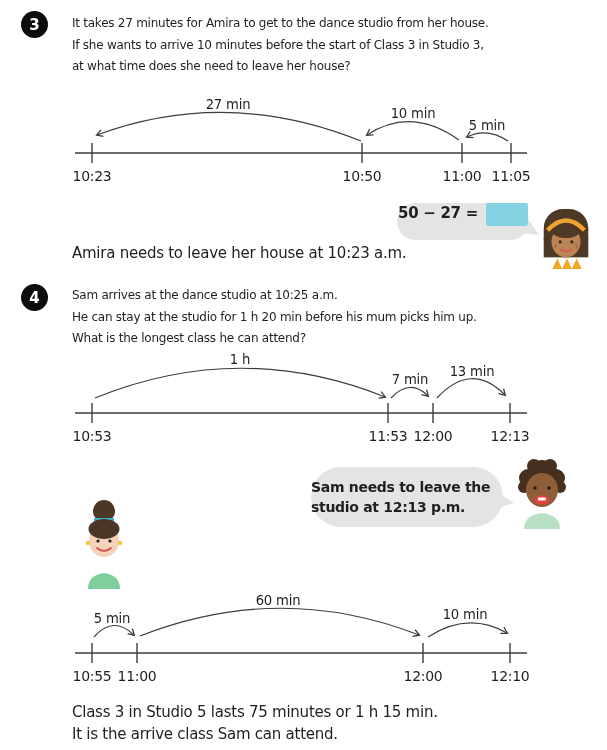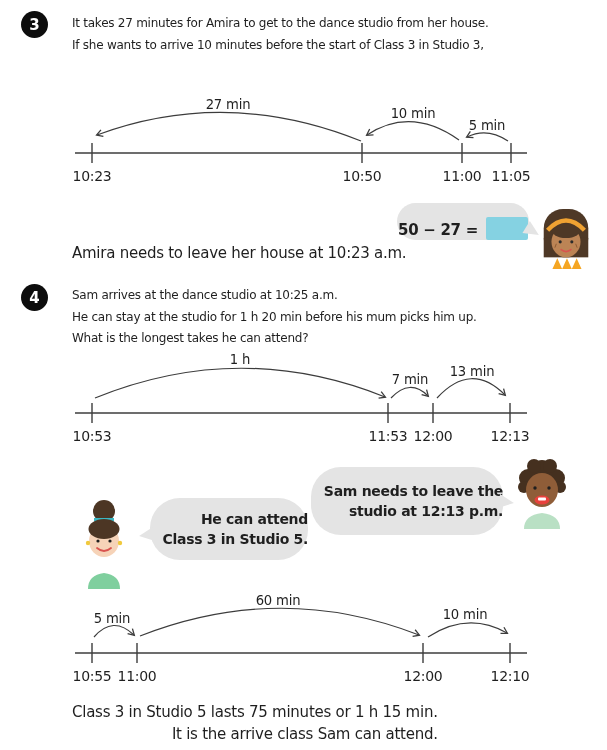--- a/index.html
+++ b/index.html
@@ -7,40 +7,41 @@
         font-family:"DejaVu Sans","Liberation Sans",sans-serif;color:#1f1f1f;}
   .badge{position:absolute;width:27px;height:27px;border-radius:50%;background:#0d0d0d;
          color:#fff;font-weight:bold;font-size:15px;display:flex;align-items:center;justify-content:center;}
   .ptext{position:absolute;left:72px;font-size:12px;letter-spacing:-0.25px;line-height:21.5px;white-space:nowrap;}
   .tl{position:absolute;left:0;width:607px;height:105px;}
   .tl line,.tl path.arc,.tl path.tick{stroke:#3c3c3c;fill:none;}
   .tl text{fill:#1f1f1f;font-family:"DejaVu Sans","Liberation Sans",sans-serif;}
   .tickLabel{font-size:14px;letter-spacing:-0.3px;}
   .arcLabel{font-size:13.2px;letter-spacing:-0.2px;}
   .bubble{position:absolute;background:#e4e4e4;border-radius:30px;display:flex;flex-direction:column;
-          align-items:flex-end;justify-content:center;font-size:14px;font-weight:600;letter-spacing:-0.3px;line-height:20px;}
+          align-items:flex-start;justify-content:center;font-size:14px;font-weight:600;letter-spacing:-0.3px;line-height:20px;}
   .bubble .tail-r{position:absolute;width:0;height:0;border-top:7px solid transparent;
           border-bottom:7px solid transparent;border-left:15px solid #e4e4e4;right:-11px;}
   .bubble .tail-l{position:absolute;width:0;height:0;border-top:7px solid transparent;
           border-bottom:7px solid transparent;border-right:15px solid #e4e4e4;left:-11px;}
   .calc{flex-direction:row;border-radius:19px;font-size:15px;}
   .ansbox{width:42px;height:23px;background:#85d2e2;border-radius:2px;margin-left:8px;}
   .answer{position:absolute;left:72px;font-size:15px;letter-spacing:-0.25px;line-height:21.5px;white-space:nowrap;}
   .avatar{position:absolute;}
 </style>
 </head>
 <body>
 
 <div class="page">
 
   <div class="badge" style="left:21px;top:11px;">3</div>
 
   <div class="ptext" style="top:13px;">
     <div>It takes 27 minutes for Amira to get to the dance studio from her house.</div>
     <div>If she wants to arrive 10 minutes before the start of Class 3 in Studio 3,</div>
+    <div>at what time does she need to leave her house?</div>
   </div>
 
   <svg class="tl" style="top:85px;" viewBox="0 0 607 105">
     <defs>
       <marker id="ah1" markerWidth="10" markerHeight="10" refX="6.5" refY="4.5" orient="auto" markerUnits="userSpaceOnUse">
         <path d="M 1 1 L 7 4.5 L 1 8" fill="none" stroke="#3c3c3c" stroke-width="1.3"></path>
       </marker>
     </defs>
     <line x1="75" y1="68" x2="527" y2="68" stroke-width="1.4"></line>
     <path class="tick" d="M 92 58 V 78" stroke-width="1.4"></path>
@@ -78,21 +79,21 @@
     <path d="M 27 46 Q 32 50 37 46" stroke="#d9534f" stroke-width="1.7" fill="none" stroke-linecap="round"></path>
   </svg>
 
   <div class="answer" style="top:243px;">Amira needs to leave her house at 10:23 a.m.</div>
 
   <div class="badge" style="left:21px;top:284px;">4</div>
 
   <div class="ptext" style="top:285px;">
     <div>Sam arrives at the dance studio at 10:25 a.m.</div>
     <div>He can stay at the studio for 1 h 20 min before his mum picks him up.</div>
-    <div>What is the longest takes he can attend?</div>
+    <div>What is the longest class he can attend?</div>
   </div>
 
   <svg class="tl" style="top:345px;" viewBox="0 0 607 105">
     <defs>
       <marker id="ah2" markerWidth="10" markerHeight="10" refX="6.5" refY="4.5" orient="auto" markerUnits="userSpaceOnUse">
         <path d="M 1 1 L 7 4.5 L 1 8" fill="none" stroke="#3c3c3c" stroke-width="1.3"></path>
       </marker>
     </defs>
     <line x1="75" y1="68" x2="527" y2="68" stroke-width="1.4"></line>
     <path class="tick" d="M 92 58 V 78" stroke-width="1.4"></path>
@@ -104,21 +105,21 @@
     <path class="arc" d="M 437 53 Q 471 16 505 50" stroke-width="1.2" marker-end="url(#ah2)"></path>
     <text class="arcLabel" x="240" y="19" text-anchor="middle">1 h</text>
     <text class="arcLabel" x="410" y="39" text-anchor="middle">7 min</text>
     <text class="arcLabel" x="472" y="31" text-anchor="middle">13 min</text>
     <text class="tickLabel" x="92" y="96" text-anchor="middle">10:53</text>
     <text class="tickLabel" x="388" y="96" text-anchor="middle">11:53</text>
     <text class="tickLabel" x="433" y="96" text-anchor="middle">12:00</text>
     <text class="tickLabel" x="510" y="96" text-anchor="middle">12:13</text>
   </svg>
 
-  <div class="bubble" style="left:311px;top:467px;width:192px;height:68px;">
+  <div class="bubble" style="left:311px;top:467px;width:192px;height:60px;">
     <div>Sam needs to leave the</div>
     <div>studio at 12:13 p.m.</div>
     <span class="tail-r" style="top:28px;transform:rotate(8deg);"></span>
   </div>
 
   <svg class="avatar" style="left:513px;top:457px;" width="58" height="72" viewBox="0 0 58 72">
     <circle cx="29" cy="15" r="12" fill="#45301f"></circle>
     <circle cx="15" cy="21" r="9" fill="#45301f"></circle>
     <circle cx="43" cy="21" r="9" fill="#45301f"></circle>
     <circle cx="21" cy="9" r="7" fill="#45301f"></circle>
@@ -126,25 +127,20 @@
     <circle cx="11" cy="30" r="6" fill="#45301f"></circle>
     <circle cx="47" cy="30" r="6" fill="#45301f"></circle>
     <path d="M 11 72 Q 11 58 29 56 Q 47 58 47 72 Z" fill="#b9e0c4"></path>
     <ellipse cx="29" cy="33" rx="16" ry="17" fill="#8f5d38"></ellipse>
     <circle cx="22" cy="31" r="1.7" fill="#1f1f1f"></circle>
     <circle cx="36" cy="31" r="1.7" fill="#1f1f1f"></circle>
     <ellipse cx="29" cy="43" rx="7.5" ry="4.5" fill="#e8413c"></ellipse>
     <rect x="25" y="40.5" width="8" height="3" rx="1" fill="#ffffff"></rect>
   </svg>
 
-  <div class="bubble" style="left:150px;top:498px;width:158px;height:62px;">
-    <div>He can attend</div>
-    <div>Class 3 in Studio 5.</div>
-    <span class="tail-l" style="top:30px;transform:rotate(-8deg);"></span>
-  </div>
 
   <svg class="avatar" style="left:74px;top:499px;" width="60" height="90" viewBox="0 0 60 90">
     <circle cx="30" cy="12" r="11" fill="#4c3624"></circle>
     <rect x="20" y="19" width="20" height="3.5" fill="#3bb8c3"></rect>
     <path d="M 14 90 Q 14 76 30 74 Q 46 76 46 90 Z" fill="#7fcf9e"></path>
     <ellipse cx="30" cy="42" rx="15" ry="16" fill="#f6d3b8"></ellipse>
     <ellipse cx="30" cy="30" rx="15.5" ry="10" fill="#4c3624"></ellipse>
     <circle cx="14" cy="44" r="2.2" fill="#f0c93d"></circle>
     <circle cx="46" cy="44" r="2.2" fill="#f0c93d"></circle>
     <circle cx="24" cy="42" r="1.6" fill="#1f1f1f"></circle>
@@ -168,18 +164,18 @@
     <path class="arc" d="M 428 52 Q 468 26 507 48" stroke-width="1.2" marker-end="url(#ah3)"></path>
     <text class="arcLabel" x="112" y="38" text-anchor="middle">5 min</text>
     <text class="arcLabel" x="278" y="20" text-anchor="middle">60 min</text>
     <text class="arcLabel" x="465" y="34" text-anchor="middle">10 min</text>
     <text class="tickLabel" x="92" y="96" text-anchor="middle">10:55</text>
     <text class="tickLabel" x="137" y="96" text-anchor="middle">11:00</text>
     <text class="tickLabel" x="423" y="96" text-anchor="middle">12:00</text>
     <text class="tickLabel" x="510" y="96" text-anchor="middle">12:10</text>
   </svg>
 
-  <div class="answer" style="top:702px;text-align:right;">
+  <div class="answer" style="top:702px;">
     <div>Class 3 in Studio 5 lasts 75 minutes or 1 h 15 min.</div>
     <div>It is the arrive class Sam can attend.</div>
   </div>
 
 </div>
 
 </body></html>

